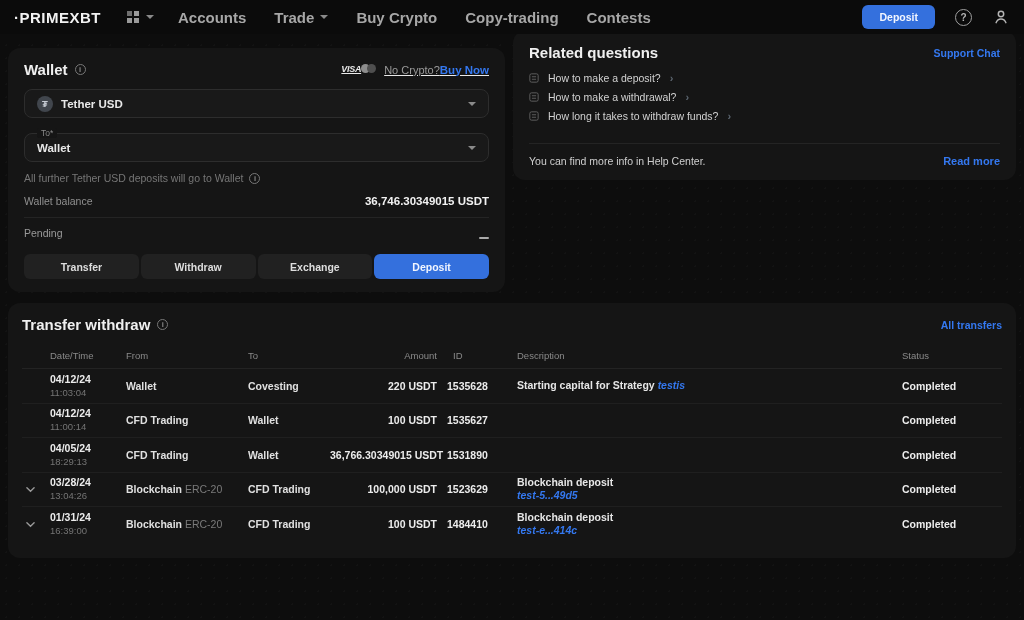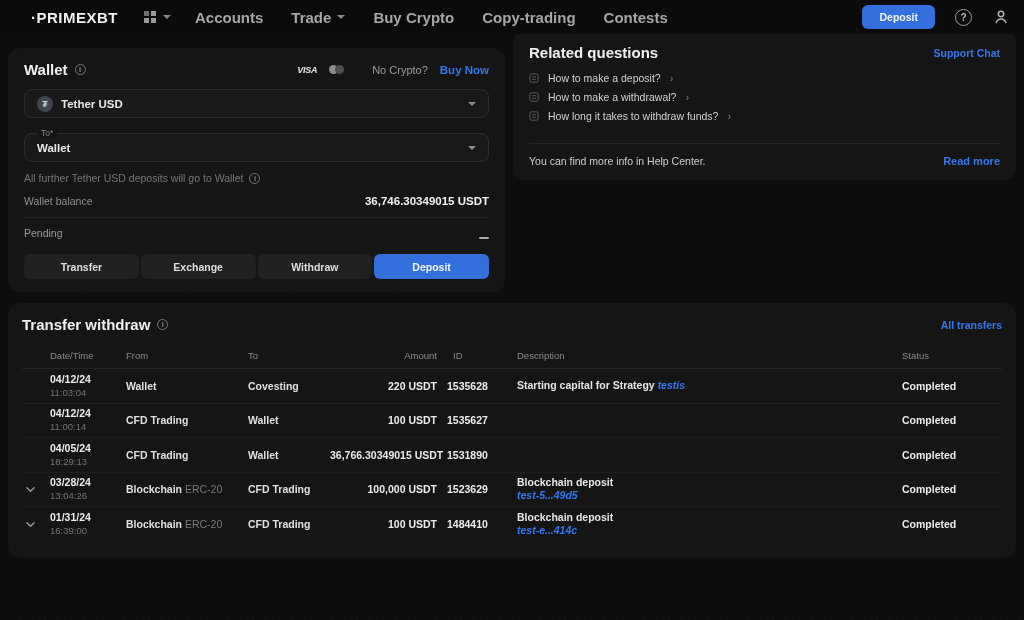--- a/index.html
+++ b/index.html
@@ -14,21 +14,21 @@
     content:""; position:absolute; inset:0;
     background-image:radial-gradient(circle, #1b1b1b 1px, transparent 1px);
     background-size:13px 13px; opacity:.45; pointer-events:none;
   }
 
   
   .topnav {
     position:absolute; left:0; top:0; width:1024px; height:34px;
     background:#0b0b0b; display:flex; align-items:center; padding:0 14px; z-index:5;
   }
-  .logo { font-size:15px; font-weight:900; color:#f2f2f2; letter-spacing:.5px; margin-right:26px; cursor:pointer;margin-left:17px; }
+  .logo { font-size:15px; font-weight:900; color:#f2f2f2; letter-spacing:.5px; margin-right:26px; cursor:pointer; }
   .apps-btn { display:flex; align-items:center; gap:7px; margin-right:24px; cursor:pointer; }
   .grid-icon { display:grid; grid-template-columns:5px 5px; grid-template-rows:5px 5px; gap:2px; }
   .grid-icon i:nth-child(1){ background:#6f6f6f; }
   .grid-icon i:nth-child(2){ background:#9a9a9a; }
   .grid-icon i:nth-child(3){ background:#9a9a9a; }
   .grid-icon i:nth-child(4){ background:#9a9a9a; }
   .caret { width:0; height:0; border-left:4px solid transparent; border-right:4px solid transparent; border-top:4px solid #8a8a8a; display:inline-block; }
   .nav-items { display:flex; align-items:center; gap:28px; }
   .nav-item { font-size:15px; font-weight:700; color:#a7a7a7; cursor:pointer; display:flex; align-items:center; gap:6px; }
   .nav-right { margin-left:auto; display:flex; align-items:center; gap:20px; }
@@ -48,27 +48,27 @@
   .history-card { left:8px;   top:303px; width:1008px; height:255px; padding:13px 14px 0 14px; }
 
   .card-head { display:flex; align-items:center; }
   .card-title { font-size:15px; font-weight:700; color:#f0f0f0; }
   .info-icon { width:11px; height:11px; border:1px solid #787878; border-radius:50%;
     display:inline-flex; align-items:center; justify-content:center;
     font-size:7.5px; color:#8d8d8d; margin-left:7px; font-weight:700; flex:0 0 auto; }
   .blue-link { color:#3478f0; font-size:10.5px; font-weight:700; cursor:pointer; text-decoration:none; }
 
   
-  .wallet-head-right { margin-left:auto; display:flex; align-items:center; gap:12px; }
+  .wallet-head-right { margin-left:auto; display:flex; align-items:flex-start; gap:0;text-decoration:underline; }
   .visa-mark { font-size:9px; font-weight:900; font-style:italic; color:#e8e8e8; letter-spacing:-.3px; }
   .mc-mark { display:flex; }
   .mc-mark i { width:9px; height:9px; border-radius:50%; display:block; }
   .mc-mark i:first-child { background:#8d8d8d; }
   .mc-mark i:last-child  { background:#4f4f4f; margin-left:-3px; }
-  .no-crypto { font-size:11px; color:#9a9a9a; margin-left:16px; }
+  .no-crypto { font-size:11px; color:#9a9a9a; margin-left:8px; }
   .buy-now { font-size:11.5px; }
 
   
   .select {
     position:relative; height:29px; background:#191919; border:1px solid #2d2d2d; border-radius:8px;
     display:flex; align-items:center; padding:0 12px; cursor:pointer;
   }
   .select .sel-caret { margin-left:auto; }
   .sel-value { font-size:11.5px; font-weight:700; color:#e8e8e8; }
   .sel1 { margin-top:11px; }
@@ -212,22 +212,22 @@
 
   <div class="w-divider"></div>
 
   <div class="pending-row">
     <span class="pending-label">Pending</span>
     <span class="minus-icon"></span>
   </div>
 
   <div class="actions-row">
     <button class="act-btn">Transfer</button>
+    <button class="act-btn">Withdraw</button>
     <button class="act-btn">Exchange</button>
-    <button class="act-btn">Withdraw</button>
     <button class="act-btn primary">Deposit</button>
   </div>
 </section>
 
 <section class="card related-card">
   <div class="card-head">
     <span class="card-title">Related questions</span>
     <a class="blue-link" style="margin-left:auto;">Support Chat</a>
   </div>
   <div class="q-list">

